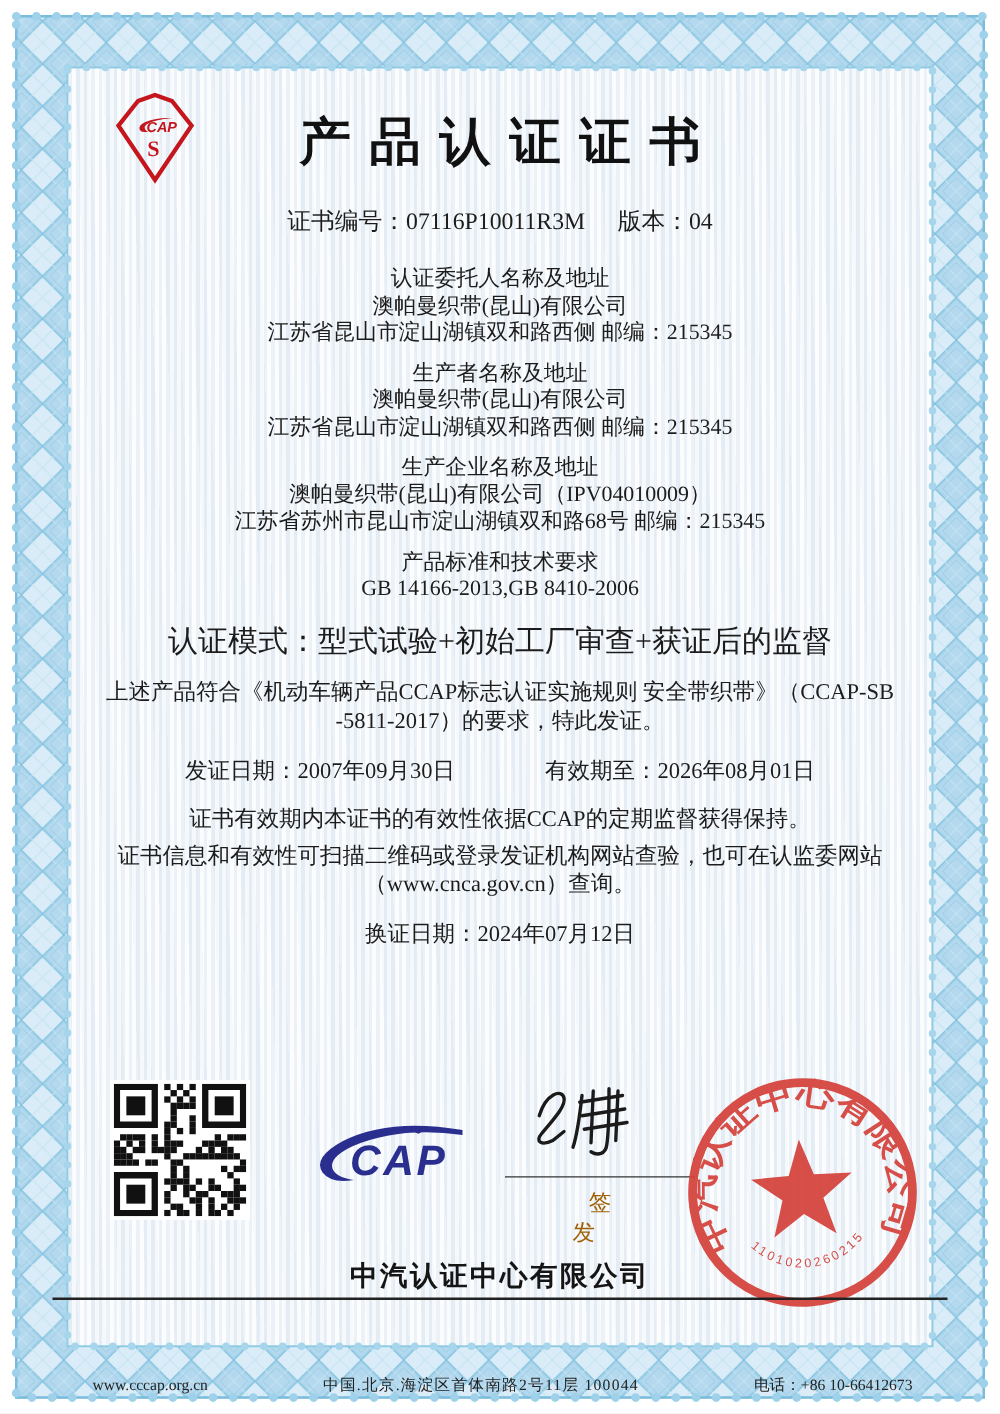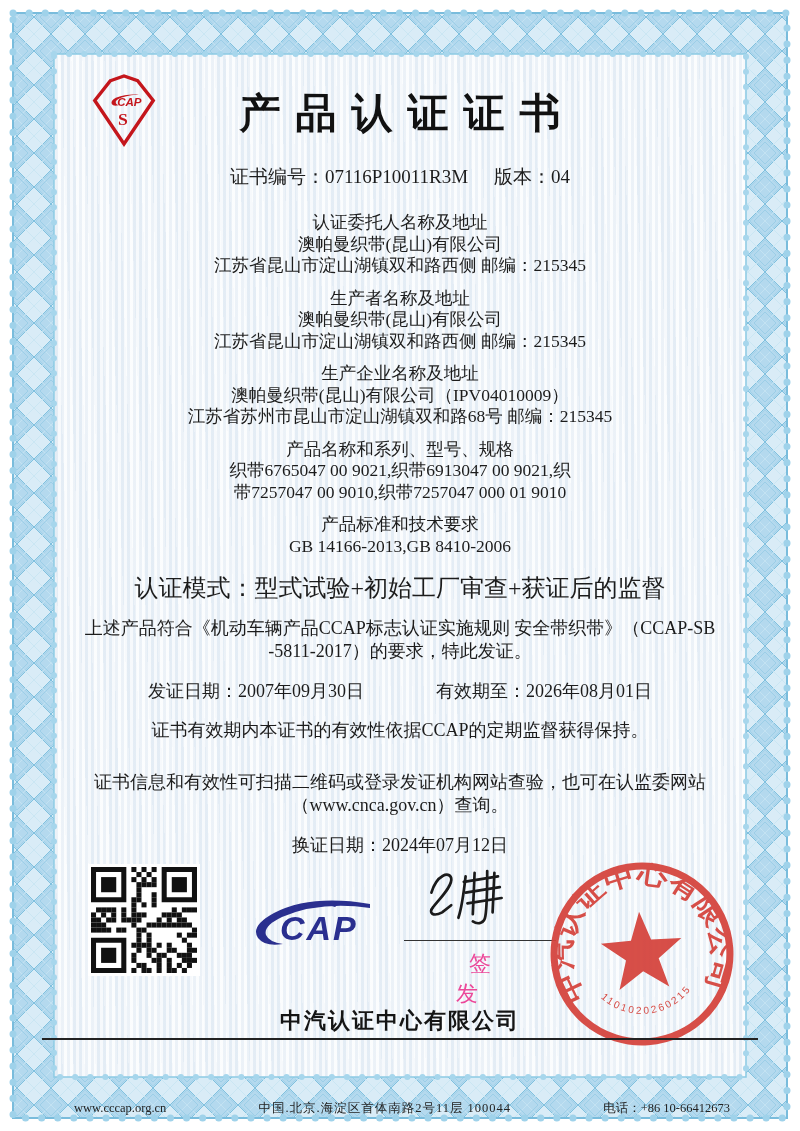--- a/index.html
+++ b/index.html
@@ -34,30 +34,30 @@
   .cert-row .gap { display:inline-block; width:26px; }
 
   .sec { margin-top:11px; font-size:17.5px; line-height:21.5px; }
   .sec div { white-space:nowrap; }
   .first-sec { margin-top:22px; }
   .mode-row { margin-top:15px; font-size:24px; }
   .statement { margin-top:13px; font-size:18px; line-height:23px; }
   .dates-row { margin-top:16px; font-size:18px; display:flex; justify-content:center; }
   .dates-row .spacer { display:inline-block; width:72px; }
   .note1 { margin-top:15px; font-size:18px; }
-  .note2 { margin-top:29px; font-size:18px; line-height:23px; }
+  .note2 { margin-top:6px; font-size:18px; line-height:23px; }
   .renewal-row { margin-top:16px; font-size:18px; }
 
   
   .qr-box { position:absolute; left:88px; top:864px; width:112px; height:112px; background:#ffffff; padding:3px; }
   .qr-box svg { display:block; width:106px; height:106px; fill:#111; }
   .wordmark { position:absolute; left:236px; top:893px; }
   .signature-block { position:absolute; left:404px; top:862px; width:152px; text-align:center; }
   .signature-block .sig-line { border-bottom:1.5px solid #333; margin-top:2px; }
-  .sign-label { margin-top:8px; font-size:22px; letter-spacing:26px; text-indent:26px; color:#ec4899; }
+  .sign-label { margin-top:8px; font-size:18px; letter-spacing:26px; text-indent:26px; color:#a16207; }
   .seal { position:absolute; left:546px; top:858px; transform:rotate(-4deg); opacity:0.93; }
 
   .issuer { position:absolute; left:0; right:0; top:1006px; text-align:center;
     font-family:"Liberation Sans","DejaVu Sans",sans-serif;
     font-size:22px; font-weight:bold; letter-spacing:2px; color:#151515; }
   .footer-line { position:absolute; left:42px; right:42px; top:1038px; border-top:2px solid #222; }
   .footer-row { position:absolute; left:74px; right:70px; top:1100px;
     display:flex; justify-content:space-between; align-items:center;
     font-size:12.5px; color:#222; }
   .footer-row .addr { letter-spacing:1px; }
@@ -114,25 +114,20 @@
       <div>澳帕曼织带(昆山)有限公司</div>
       <div>江苏省昆山市淀山湖镇双和路西侧  邮编：215345</div>
     </div>
 
     <div class="sec">
       <div>生产企业名称及地址</div>
       <div>澳帕曼织带(昆山)有限公司（IPV04010009）</div>
       <div>江苏省苏州市昆山市淀山湖镇双和路68号  邮编：215345</div>
     </div>
 
-    <div class="sec">
-      <div>产品名称和系列、型号、规格</div>
-      <div>织带6765047 00 9021,织带6913047 00 9021,织</div>
-      <div>带7257047 00 9010,织带7257047 000 01 9010</div>
-    </div>
 
     <div class="sec">
       <div>产品标准和技术要求</div>
       <div>GB 14166-2013,GB 8410-2006</div>
     </div>
 
     <div class="mode-row">认证模式：型式试验+初始工厂审查+获证后的监督</div>
 
     <div class="statement">
       <div>上述产品符合《机动车辆产品CCAP标志认证实施规则 安全带织带》（CCAP-SB</div>

